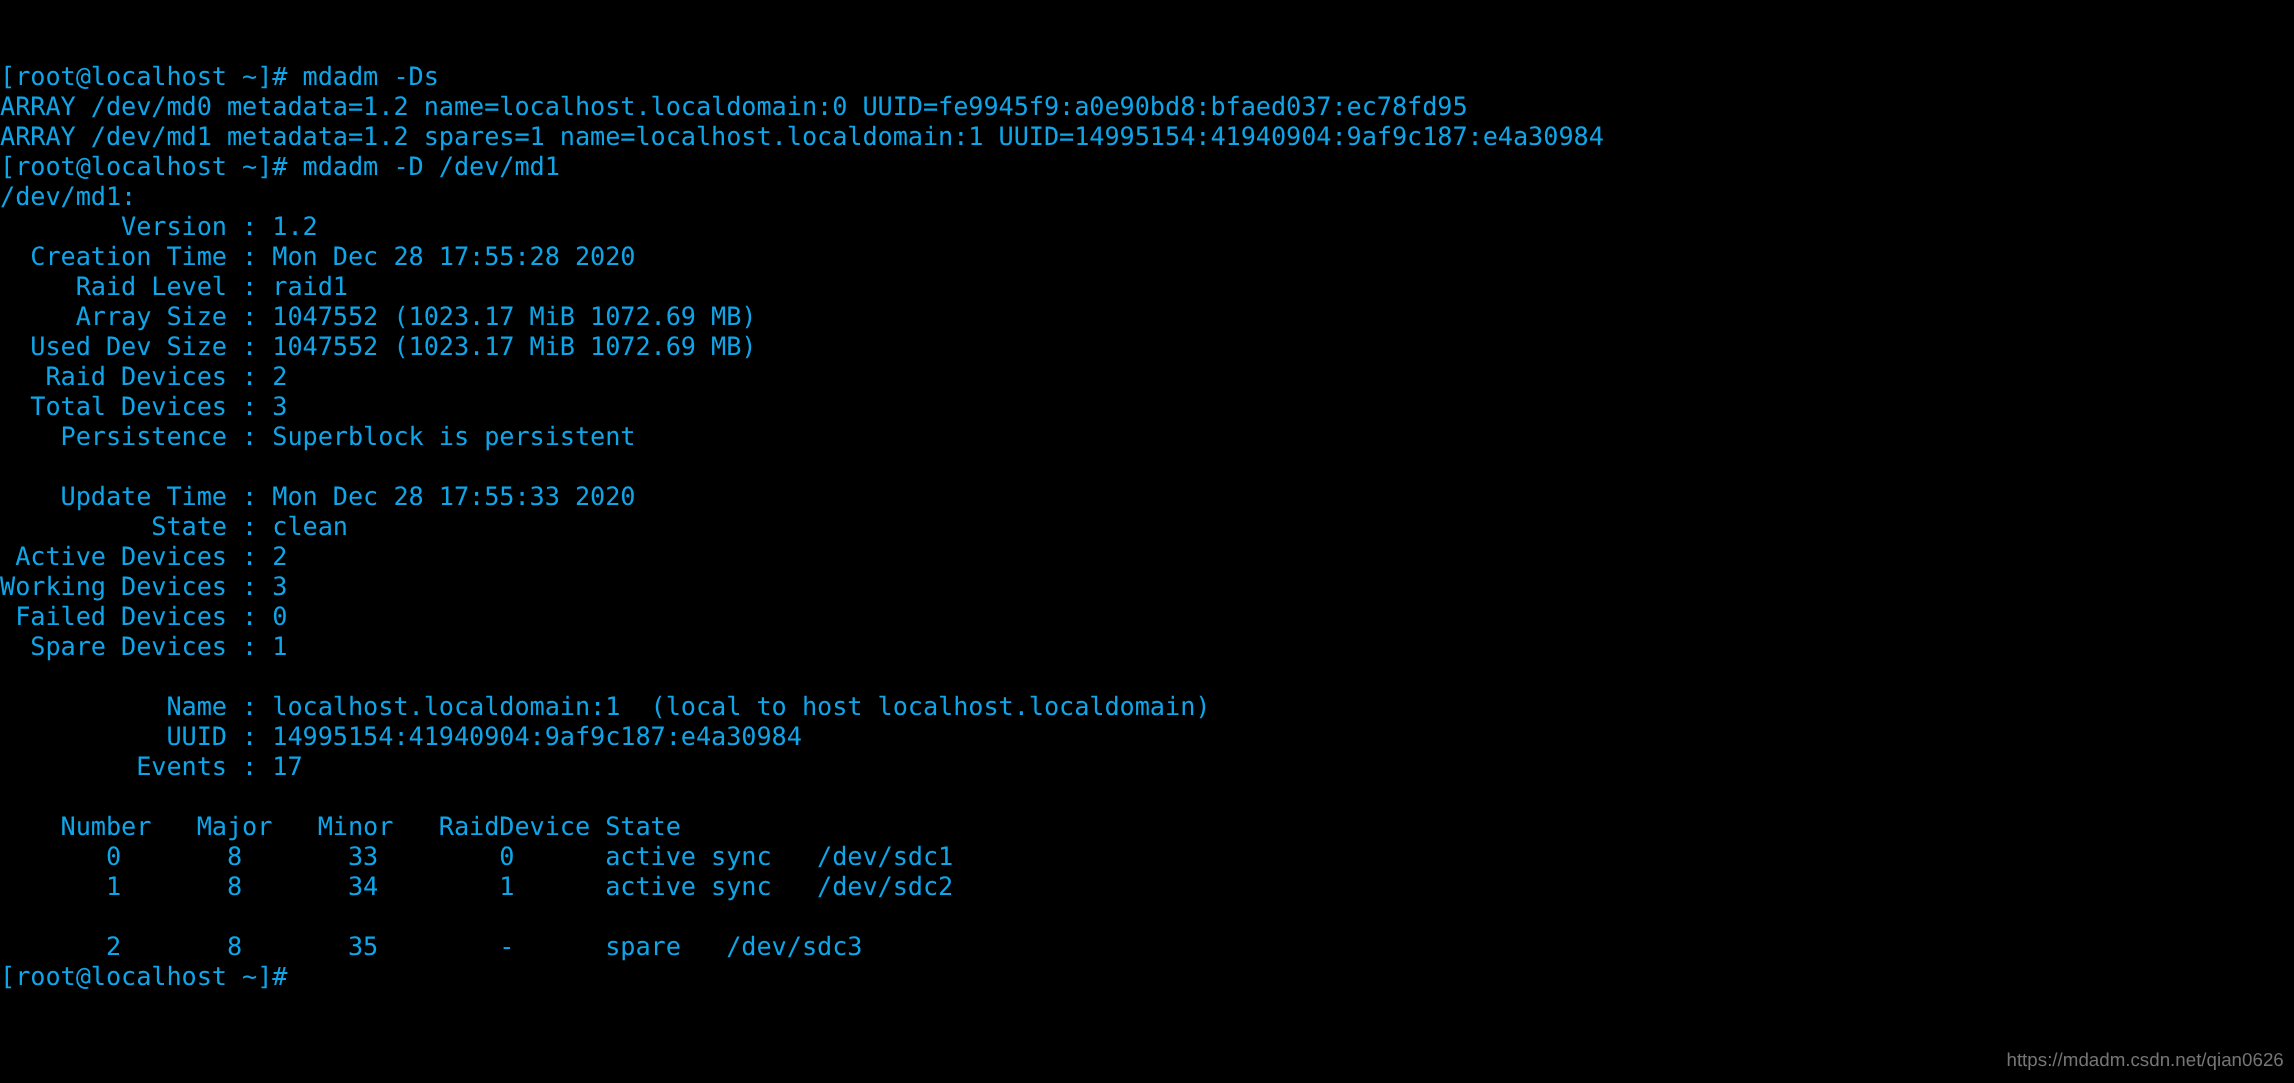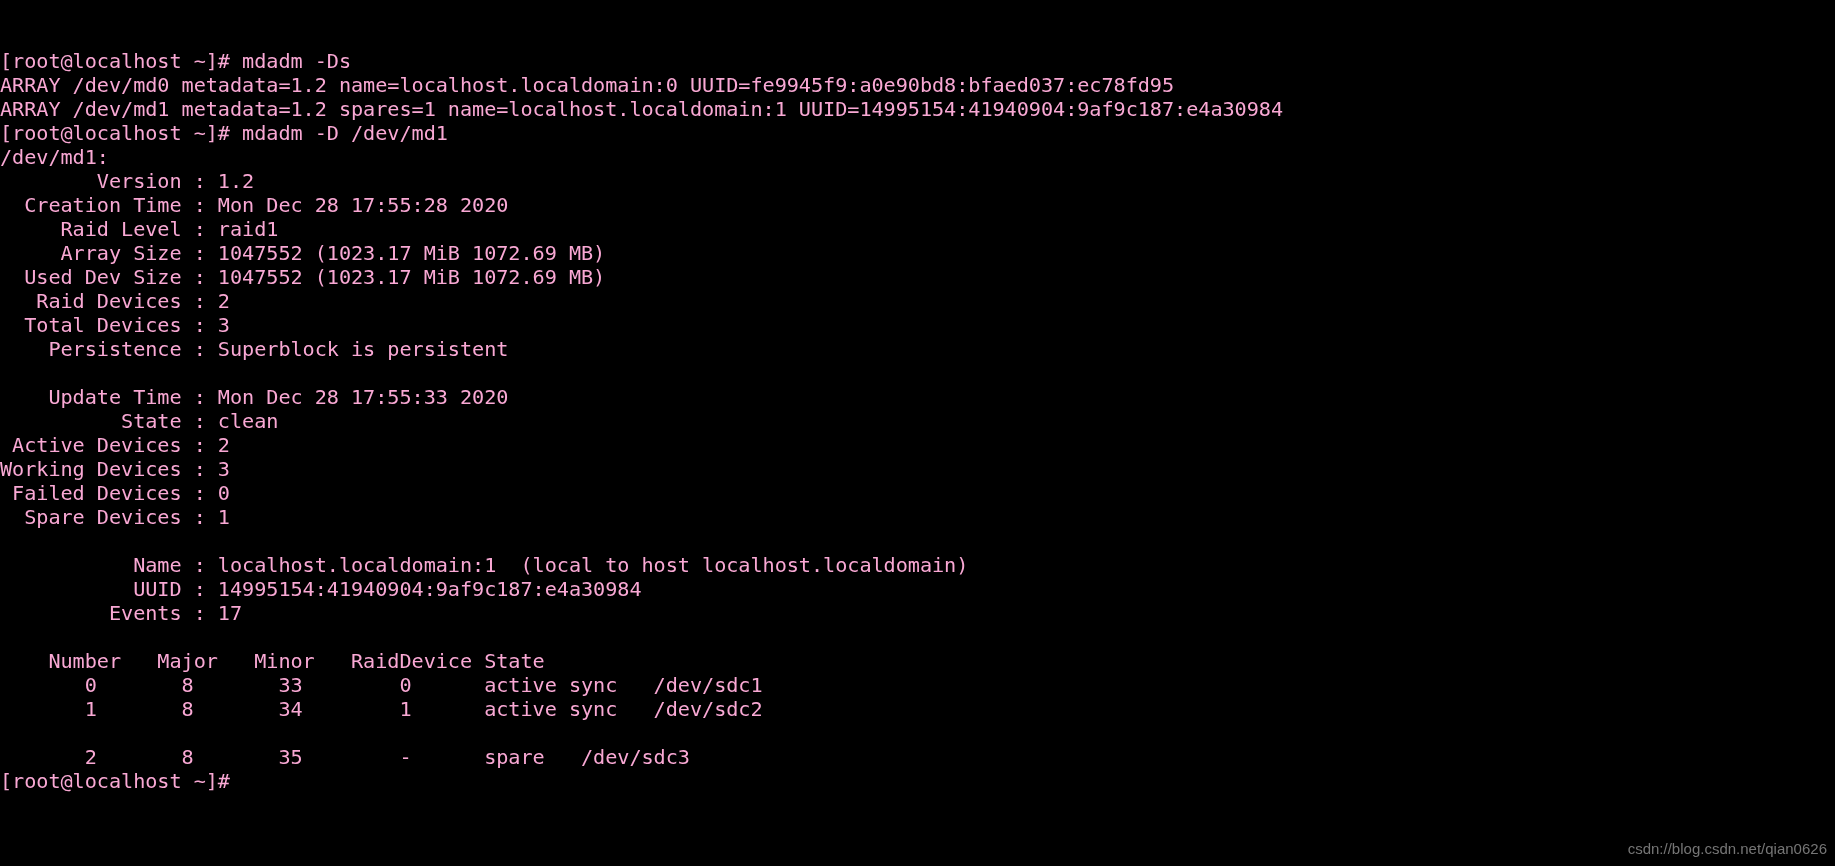--- a/index.html
+++ b/index.html
@@ -33,34 +33,34 @@
   }
   .screen-lines {
     display: block;
     padding-left: 0px;
     padding-top: 1px;
   }
   .line {
     display: block;
     height: 24px;
     white-space: pre;
-    color: #f9a8d4;
+    color: #0ea5e9;
   }
   .watermark {
     position: absolute;
     right: 8px;
     bottom: 8px;
     color: #8a8a8a;
     font-family: "Liberation Sans", sans-serif;
     font-size: 15px;
     letter-spacing: 0px;
     line-height: 18px;
     white-space: pre;
     opacity: 0.85;
   }
 </style>
 </head>
 <body>
 
 <div id="terminal">
   <div class="screen-lines" id="screen-lines"><div class="line">[root@localhost ~]# mdadm -Ds</div><div class="line">ARRAY /dev/md0 metadata=1.2 name=localhost.localdomain:0 UUID=fe9945f9:a0e90bd8:bfaed037:ec78fd95</div><div class="line">ARRAY /dev/md1 metadata=1.2 spares=1 name=localhost.localdomain:1 UUID=14995154:41940904:9af9c187:e4a30984</div><div class="line">[root@localhost ~]# mdadm -D /dev/md1</div><div class="line">/dev/md1:</div><div class="line">        Version : 1.2</div><div class="line">  Creation Time : Mon Dec 28 17:55:28 2020</div><div class="line">     Raid Level : raid1</div><div class="line">     Array Size : 1047552 (1023.17 MiB 1072.69 MB)</div><div class="line">  Used Dev Size : 1047552 (1023.17 MiB 1072.69 MB)</div><div class="line">   Raid Devices : 2</div><div class="line">  Total Devices : 3</div><div class="line">    Persistence : Superblock is persistent</div><div class="line"></div><div class="line">    Update Time : Mon Dec 28 17:55:33 2020</div><div class="line">          State : clean</div><div class="line"> Active Devices : 2</div><div class="line">Working Devices : 3</div><div class="line"> Failed Devices : 0</div><div class="line">  Spare Devices : 1</div><div class="line"></div><div class="line">           Name : localhost.localdomain:1  (local to host localhost.localdomain)</div><div class="line">           UUID : 14995154:41940904:9af9c187:e4a30984</div><div class="line">         Events : 17</div><div class="line"></div><div class="line">    Number   Major   Minor   RaidDevice State</div><div class="line">       0       8       33        0      active sync   /dev/sdc1</div><div class="line">       1       8       34        1      active sync   /dev/sdc2</div><div class="line"></div><div class="line">       2       8       35        -      spare   /dev/sdc3</div><div class="line">[root@localhost ~]#</div></div>
-  <div class="watermark">csdn://blog.csdn.net/qian0626</div>
+  <div class="watermark">https://mdadm.csdn.net/qian0626</div>
 </div>
 
 </body></html>

